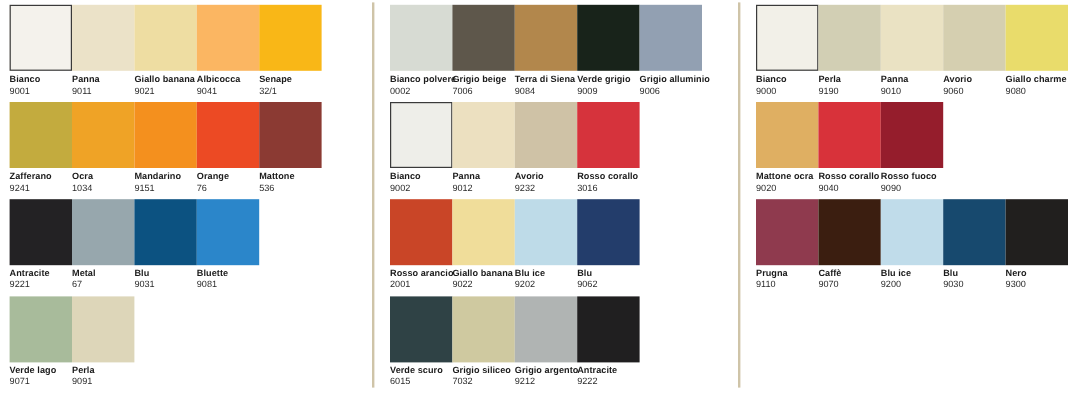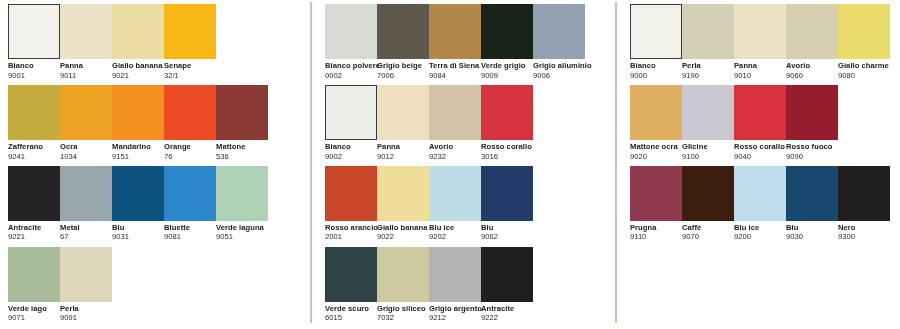--- a/index.html
+++ b/index.html
@@ -94,20 +94,27 @@
           </div>
         </div>
         <div class="swatch-cell">
           <div class="chip" style="background: rgb(238, 221, 162);"></div>
           <div class="label">
             <span class="name">Giallo banana</span>
             <span class="code">9021</span>
           </div>
         </div>
         <div class="swatch-cell">
+          <div class="chip" style="background: rgb(251, 182, 98);"></div>
+          <div class="label">
+            <span class="name">Albicocca</span>
+            <span class="code">9041</span>
+          </div>
+        </div>
+        <div class="swatch-cell">
           <div class="chip" style="background: rgb(249, 183, 23);"></div>
           <div class="label">
             <span class="name">Senape</span>
             <span class="code">32/1</span>
           </div>
         </div>
       </div>
       <div class="swatch-row">
         <div class="swatch-cell">
           <div class="chip" style="background: rgb(195, 171, 62);"></div>
@@ -165,27 +172,20 @@
           <div class="label">
             <span class="name">Blu</span>
             <span class="code">9031</span>
           </div>
         </div>
         <div class="swatch-cell">
           <div class="chip" style="background: rgb(43, 134, 202);"></div>
           <div class="label">
             <span class="name">Bluette</span>
             <span class="code">9081</span>
-          </div>
-        </div>
-        <div class="swatch-cell">
-          <div class="chip" style="background: rgb(174, 208, 181);"></div>
-          <div class="label">
-            <span class="name">Verde laguna</span>
-            <span class="code">9051</span>
           </div>
         </div>
       </div>
       <div class="swatch-row">
         <div class="swatch-cell">
           <div class="chip" style="background: rgb(168, 187, 155);"></div>
           <div class="label">
             <span class="name">Verde lago</span>
             <span class="code">9071</span>
           </div>
@@ -367,27 +367,20 @@
             <span class="code">9080</span>
           </div>
         </div>
       </div>
       <div class="swatch-row">
         <div class="swatch-cell">
           <div class="chip" style="background: rgb(223, 175, 98);"></div>
           <div class="label">
             <span class="name">Mattone ocra</span>
             <span class="code">9020</span>
-          </div>
-        </div>
-        <div class="swatch-cell">
-          <div class="chip" style="background: rgb(202, 199, 208);"></div>
-          <div class="label">
-            <span class="name">Glicine</span>
-            <span class="code">9100</span>
           </div>
         </div>
         <div class="swatch-cell">
           <div class="chip" style="background: rgb(216, 50, 58);"></div>
           <div class="label">
             <span class="name">Rosso corallo</span>
             <span class="code">9040</span>
           </div>
         </div>
         <div class="swatch-cell">

